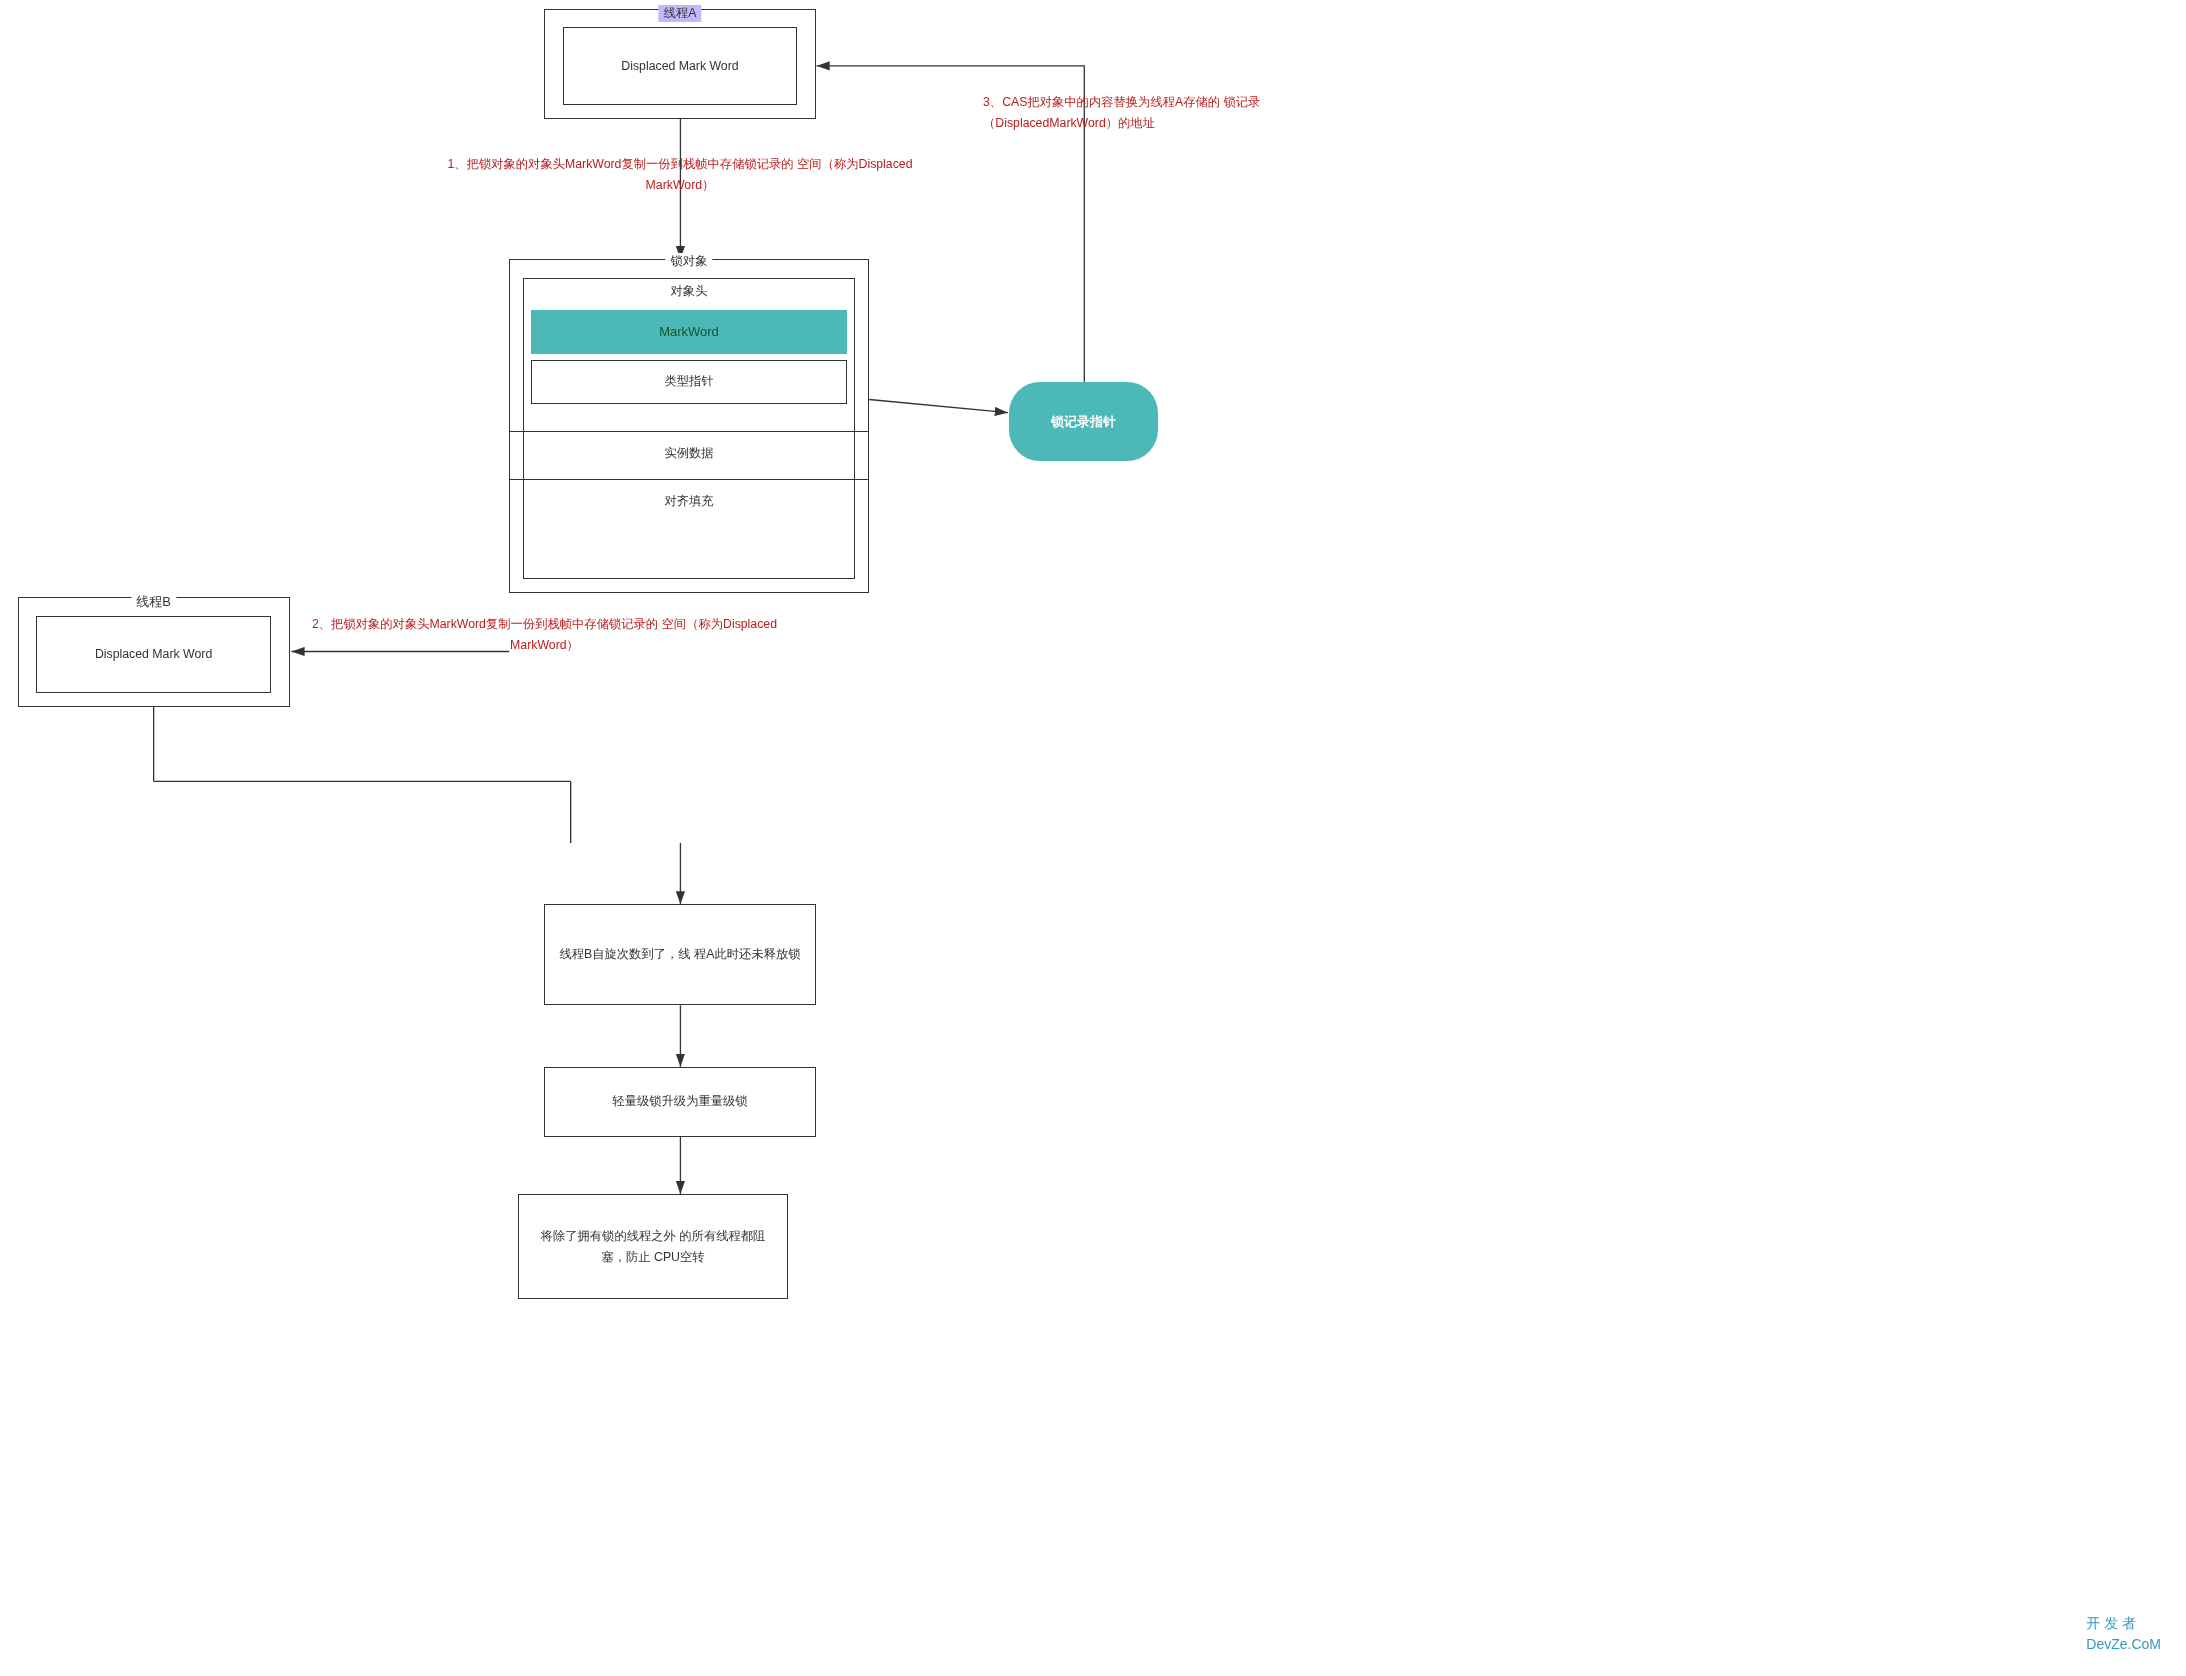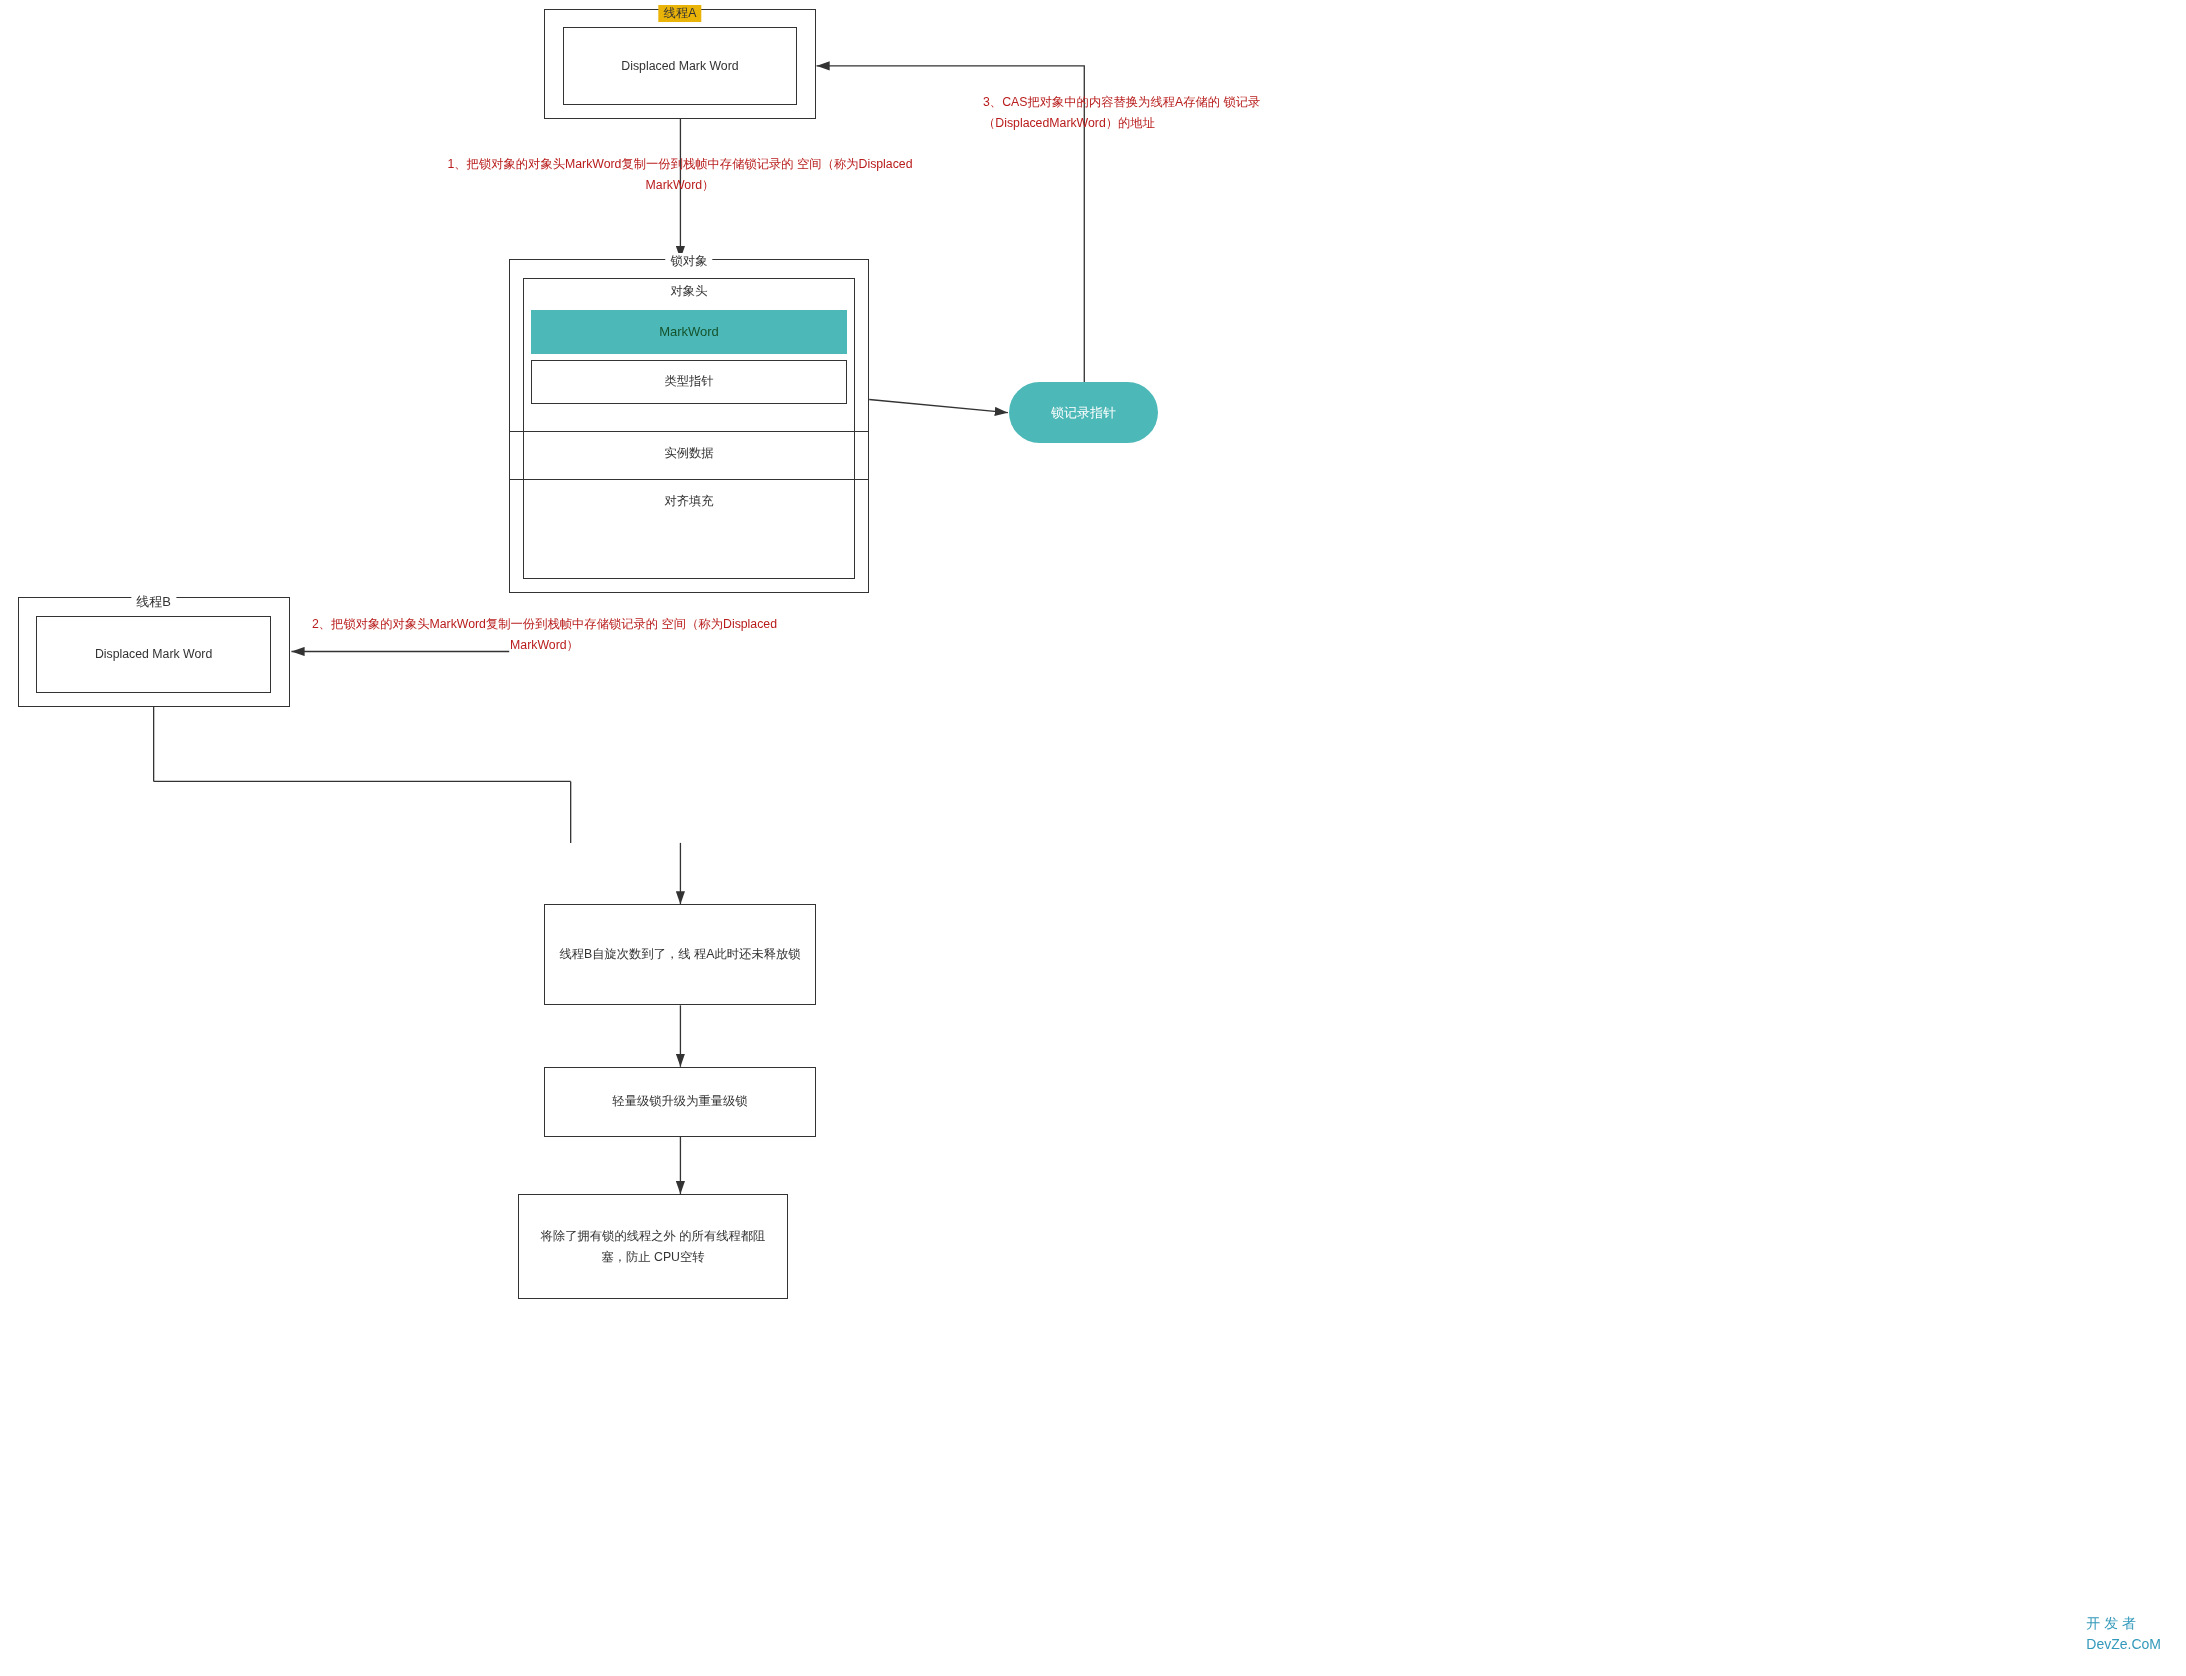--- a/index.html
+++ b/index.html
@@ -28,21 +28,21 @@
       width: 272px;
       height: 110px;
       border: 1.3px solid #333;
       background: #fff;
     }
     .thread-a-label {
       position: absolute;
       top: -5.3px;
       left: 50%;
       transform: translateX(-50%);
-      background: #eab308;
+      background: #c4b5fd;
       padding: 0 5.3px;
       font-size: 12.3px;
     }
     .thread-a-inner {
       position: absolute;
       top: 17.6px;
       left: 17.6px;
       right: 17.6px;
       bottom: 13px;
       border: 1.3px solid #333;
@@ -168,29 +168,29 @@
       justify-content: center;
       font-size: 12.3px;
     }
 
     
     .lock-record-oval {
       position: absolute;
       top: 382px;
       left: 1009px;
       width: 149px;
-      height: 61px;
+      height: 79px;
       border-radius: 31px;
       background: #4db8b8;
       display: flex;
       align-items: center;
       justify-content: center;
       font-size: 13px;
       color: #fff;
-      font-weight: 400;
+      font-weight: 700;
     }
 
     
     .flow-box {
       position: absolute;
       border: 1.3px solid #333;
       background: #fff;
       display: flex;
       align-items: center;
       justify-content: center;

